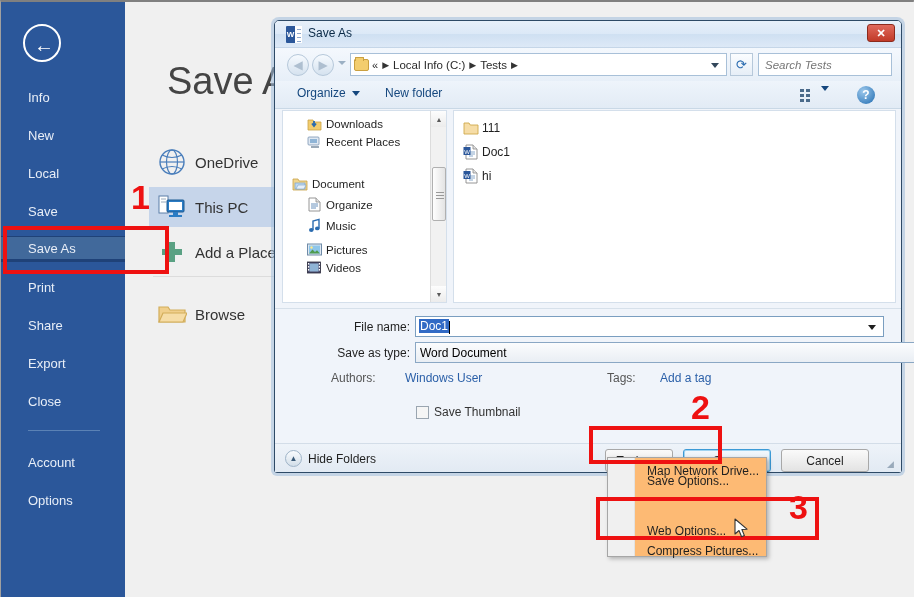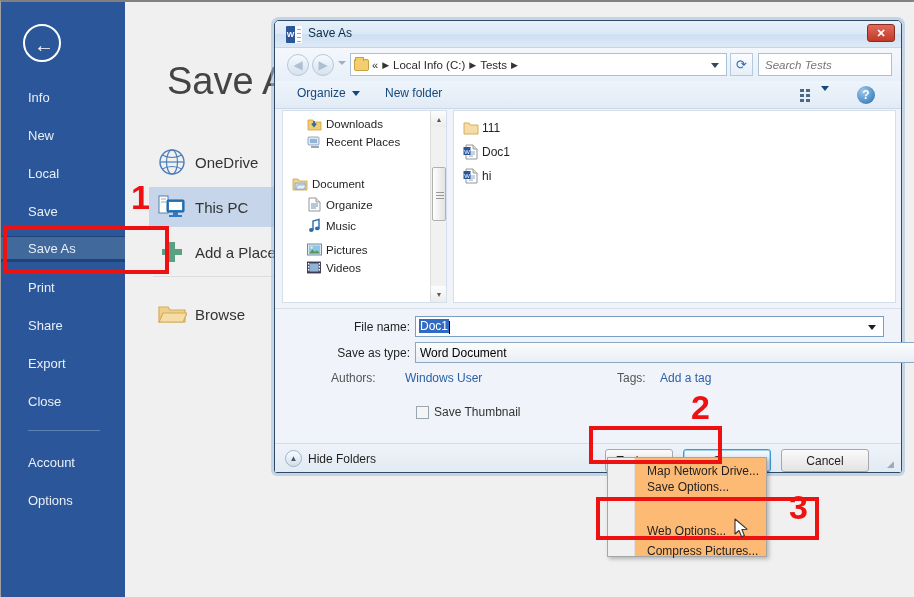--- a/index.html
+++ b/index.html
@@ -721,21 +721,21 @@
 
       <div class="f-label" style="left:0;top:37px;width:135px">Save as type:</div>
       <div class="f-combo" style="left:140px;top:33px;width:528px">
         <span class="val">Word Document</span>
         <span class="dd-caret"></span>
       </div>
 
       <div class="meta-lbl" style="left:56px;top:62px">Authors:</div>
       <div class="meta-link" style="left:130px;top:62px">Windows User</div>
 
-      <div class="meta-lbl" style="left:342px;top:62px">Tags:</div>
+      <div class="meta-lbl" style="left:332px;top:62px">Tags:</div>
       <div class="meta-link" style="left:385px;top:62px">Add a tag</div>
 
       <div class="chk-row" style="left:141px;top:96px">
         <span class="chk-box"></span>
         <span>Save Thumbnail</span>
       </div>
     </div>
 
     <div class="footer">
       <div class="hide-folders">
@@ -754,21 +754,21 @@
       </div>
       <div class="grip">◢</div>
     </div>
   </div>
 
   <div class="tools-menu">
     <div class="gutter"></div>
     <div class="menu-item" style="top:2px">
       <span>Map Network Drive...</span>
     </div>
-    <div class="menu-item" style="top:18px">
+    <div class="menu-item" style="top:12px">
       <span>Save Options...</span>
     </div>
     <div class="menu-item" style="top:62px">
       <span>Web Options...</span>
     </div>
     <div class="menu-item" style="top:82px">
       <span>Compress Pictures...</span>
     </div>
   </div>
 

